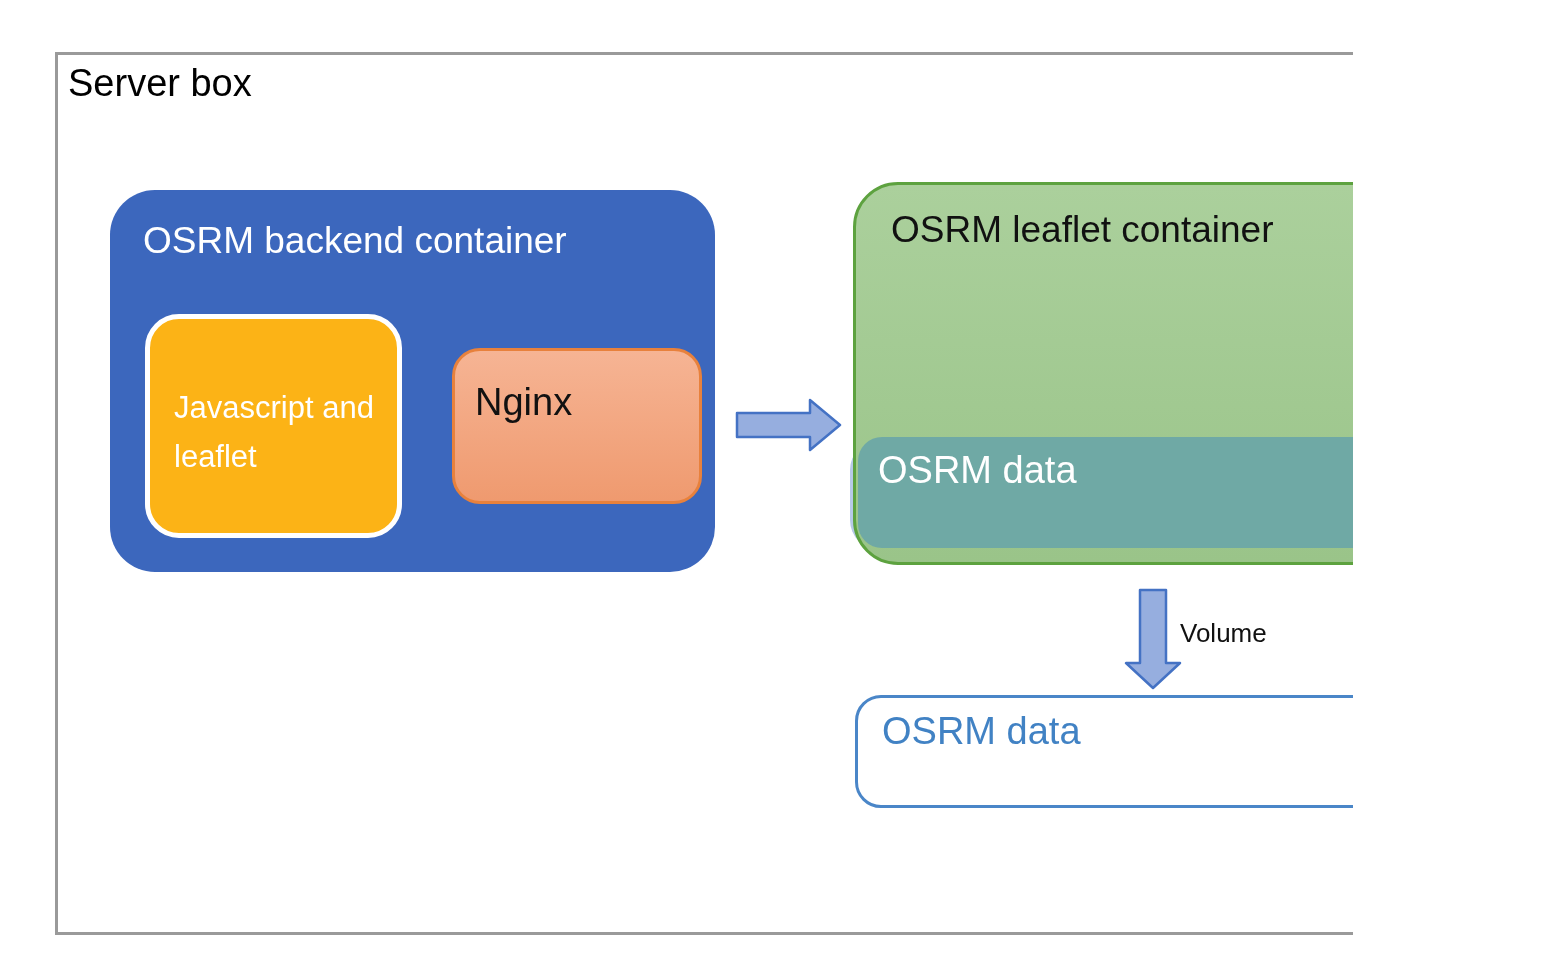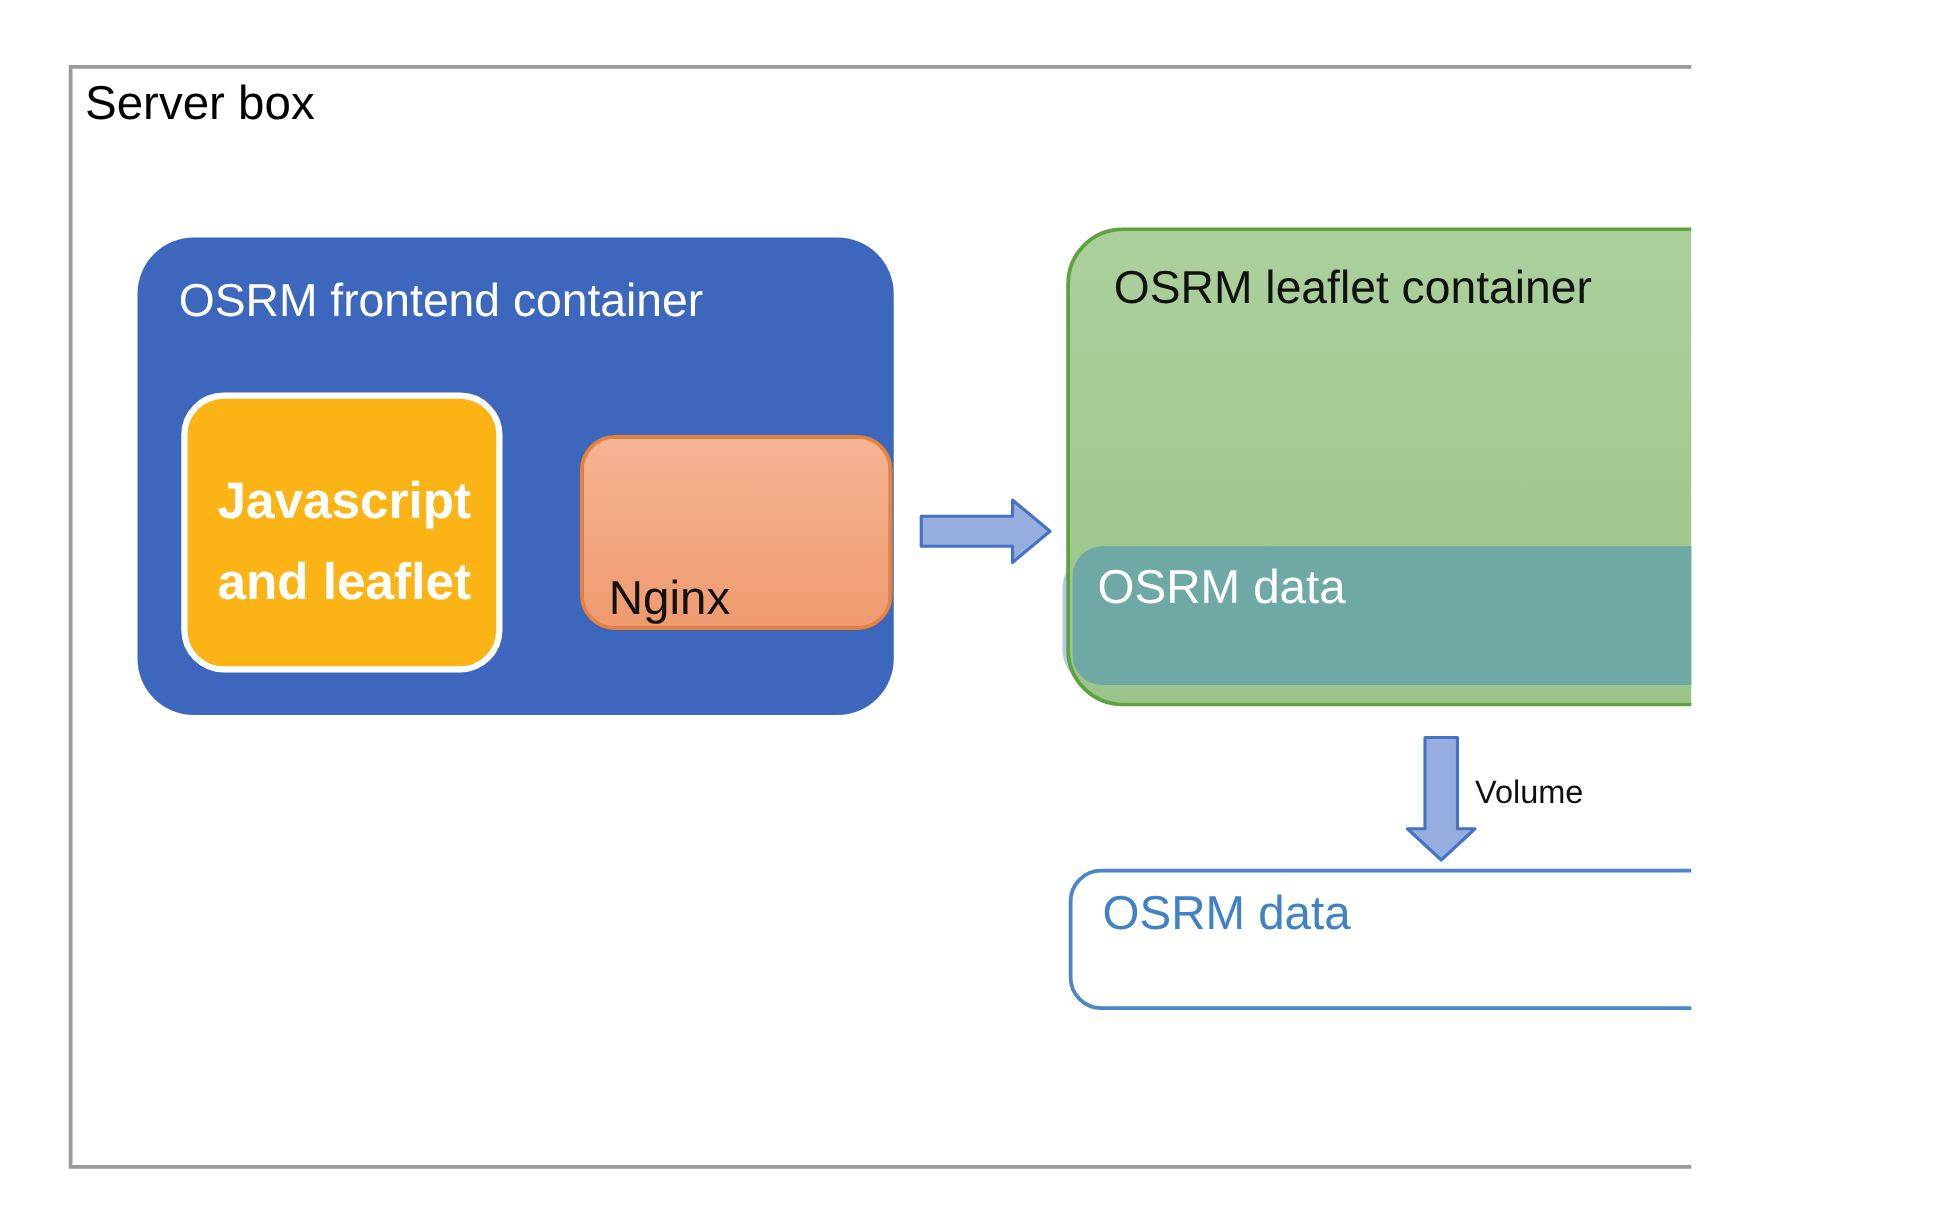--- a/index.html
+++ b/index.html
@@ -21,28 +21,28 @@
   }
   .frontend-title{
     position:absolute;left:33px;top:30px;font-size:37px;color:var(--frontend-text);
   }
   .js-box{
     position:absolute;left:35px;top:124px;width:257px;height:224px;
     background:var(--js-fill);border:5px solid var(--js-border);border-radius:34px;
     box-sizing:border-box;display:flex;align-items:center;
   }
   .js-label{
-    padding:14px 10px 0 24px;font-size:41px;font-weight:bold;line-height:1.58;
+    padding:14px 10px 0 24px;font-size:31px;font-weight:normal;line-height:1.58;
     color:var(--js-text);
   }
   .nginx-box{
     position:absolute;left:342px;top:158px;width:250px;height:156px;
     background:linear-gradient(to bottom,var(--nginx-fill-top),var(--nginx-fill-bottom));
     border:3px solid var(--nginx-border);border-radius:28px;box-sizing:border-box;
-    display:flex;align-items:flex-end;margin-left:12px;
+    display:flex;align-items:flex-start;
   }
   .nginx-label{padding:30px 0 0 20px;font-size:38px;color:var(--nginx-text);}
   
   .arrow-right{position:absolute;left:735px;top:397px;width:108px;height:56px;}
   .arrow-down{position:absolute;left:1124px;top:588px;width:58px;height:102px;}
   .arrow-shape{fill:var(--arrow-fill);stroke:var(--arrow-border);stroke-width:2.5;stroke-linejoin:round;}
   .volume-label{position:absolute;left:1180px;top:618px;font-size:26px;color:var(--volume-text);}
   
   .backend-shadow{
     position:absolute;left:850px;top:440px;width:612px;height:110px;
@@ -71,21 +71,21 @@
 </style>
 </head>
 <body>
 
 <div class="stage">
 
   <div class="server-box"></div>
   <div class="server-label">Server box</div>
 
   <div class="frontend">
-    <div class="frontend-title">OSRM frontend container</div>
+    <div class="frontend-title">OSRM backend container</div>
 
     <div class="js-box">
       <div class="js-label">Javascript and leaflet</div>
     </div>
 
     <div class="nginx-box">
       <div class="nginx-label">Nginx</div>
     </div>
   </div>
 

